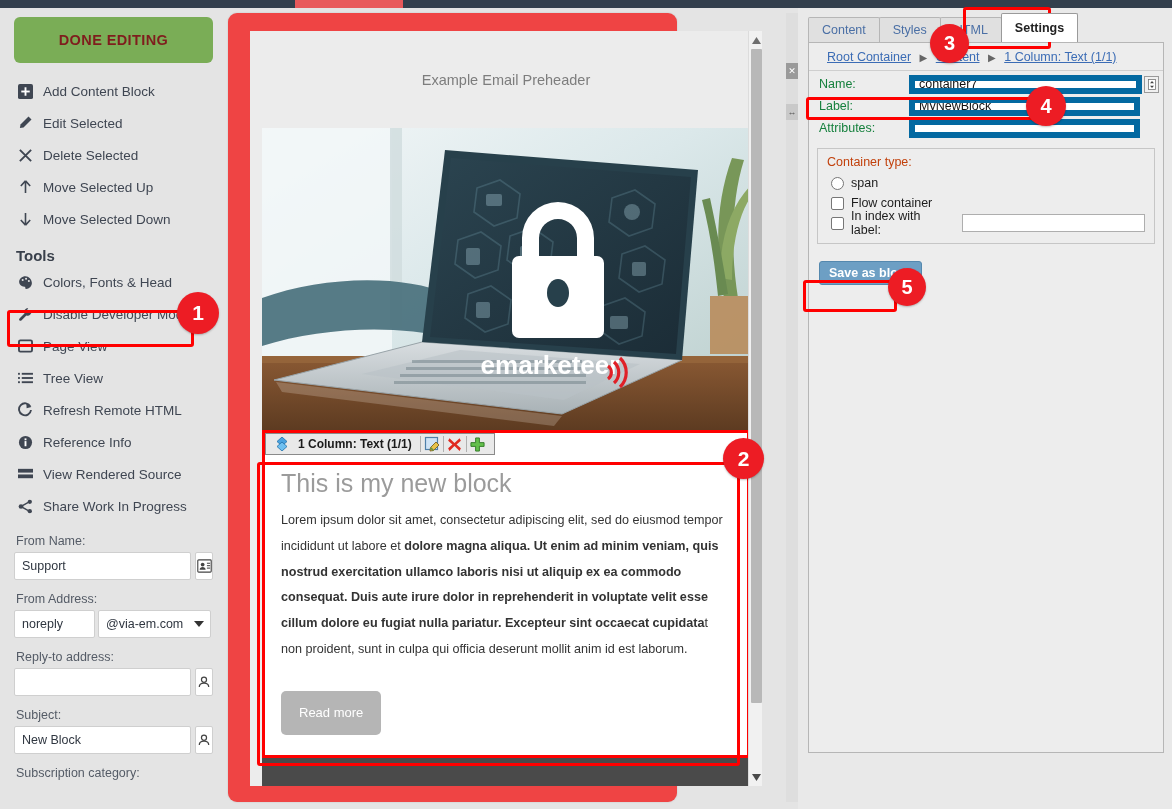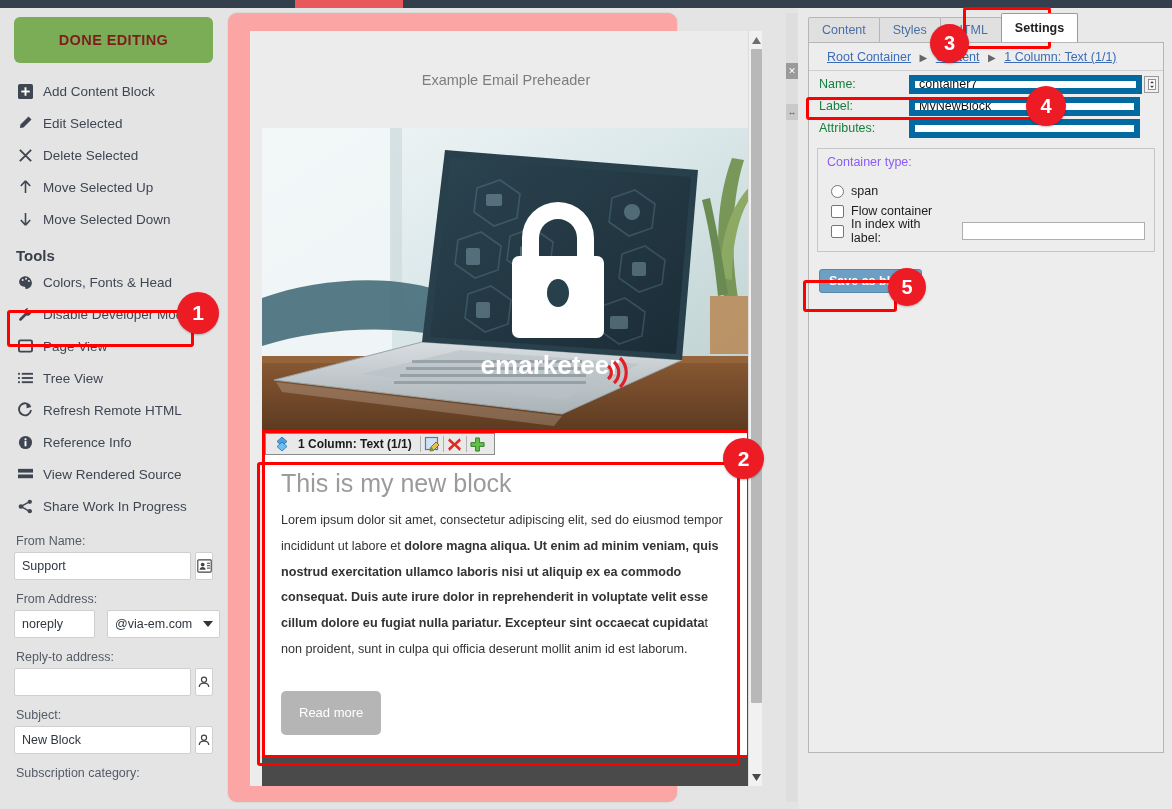--- a/index.html
+++ b/index.html
@@ -39,33 +39,33 @@
   .field-row { display: flex; align-items: flex-start; width: 199px; }
   .txtinput {
     flex: 1; height: 28px; border: 1px solid #cfcfcf; background: #fff;
     font-size: 12.5px; color: #2f3640; padding: 0 7px; border-radius: 2px;
     font-family: "Liberation Sans", sans-serif;
   }
   .ibtn {
     width: 29px; height: 28px; margin-left: 4px; border: 1px solid #cfcfcf; background: #fff;
     border-radius: 2px; display: flex; align-items: center; justify-content: center; cursor: pointer;
   }
-  .sel-wrap { position: relative; width: 113px; margin-left: 12px; }
+  .sel-wrap { position: relative; width: 113px; margin-left: 3px; }
   .selbox {
     width: 113px; height: 28px; border: 1px solid #cfcfcf; background: #fff; border-radius: 2px;
     font-size: 12.5px; color: #2f3640; padding: 0 22px 0 7px; display: flex; align-items: center;
     cursor: pointer;
   }
   .caret { position: absolute; right: 7px; top: 11px; width: 0; height: 0;
     border-left: 5px solid transparent; border-right: 5px solid transparent; border-top: 6px solid #333; }
 
   
   .center {
     position: absolute; left: 228px; top: 13px; width: 449px; height: 789px;
-    background: #fca5a5; border-radius: 9px; box-shadow: 0 0 2px rgba(0,0,0,.14);
+    background: #ef4444; border-radius: 9px; box-shadow: 0 0 2px rgba(0,0,0,.14);
   }
   .canvas {
     position: absolute; left: 22px; top: 18px; width: 512px; height: 755px;
     background: #ececec; overflow: hidden;
   }
   .preheader {
     height: 97px; display: flex; align-items: center; justify-content: center;
     color: #7d7d7d; font-size: 14.5px;
   }
   .email-body { background: #fff; margin: 0 12px; }
@@ -129,21 +129,21 @@
   .prow .plabel { width: 98px; font-size: 12.5px; color: #15803d; padding-left: 8px; }
   .pinput {
     flex: 1; height: 19px; border: 6px solid #0369a1; background: #fff; font-size: 12.5px;
     padding: 0 4px; color: #111; font-family: "Liberation Sans", sans-serif; border-radius: 0;
   }
   .spinbtn { width: 15px; height: 17px; border: 1px solid #9a9a9a; background: #f0f0f0; margin-left: 2px; margin-right: 2px;
     display:flex; align-items:center; justify-content:center; cursor:pointer; }
   .ctype {
     margin: 10px 8px 0 8px; border: 1px solid #c6c6c6; background: #ededed; padding: 6px 9px 10px 9px;
   }
-  .ctype-h { font-size: 12.5px; color: #8b5cf6; margin-bottom: 12px; }
+  .ctype-h { font-size: 12.5px; color: #c2410c; margin-bottom: 4px; }
   .opt { display: flex; align-items: center; height: 20px; font-size: 12.5px; color: #1d1d1d; gap: 7px; padding-left: 4px; cursor: pointer; }
   .radio { width: 13px; height: 13px; border-radius: 50%; border: 1px solid #767676; background: #fff; flex: 0 0 13px; position: relative; }
   .radio.on { border: 1px solid #1a73e8; background: #fff; }
   .radio.on::after { content: ""; position: absolute; left: 2.5px; top: 2.5px; width: 6px; height: 6px; border-radius: 50%; background: #1a73e8; }
   .cbox { width: 13px; height: 13px; border: 1px solid #767676; background: #fff; flex: 0 0 13px; border-radius: 2px; }
   .idxinput { flex: 1; height: 18px; border: 1px solid #aeaeae; background: #fff; margin-left: 5px; }
   .saveblk {
     margin: 17px 0 0 10px; background: #6d9fc4; color: #fff; font-size: 12.5px; font-weight: bold;
     border: 1px solid #5488ae; border-radius: 3px; padding: 4px 9px; cursor: pointer; display: inline-block;
   }

